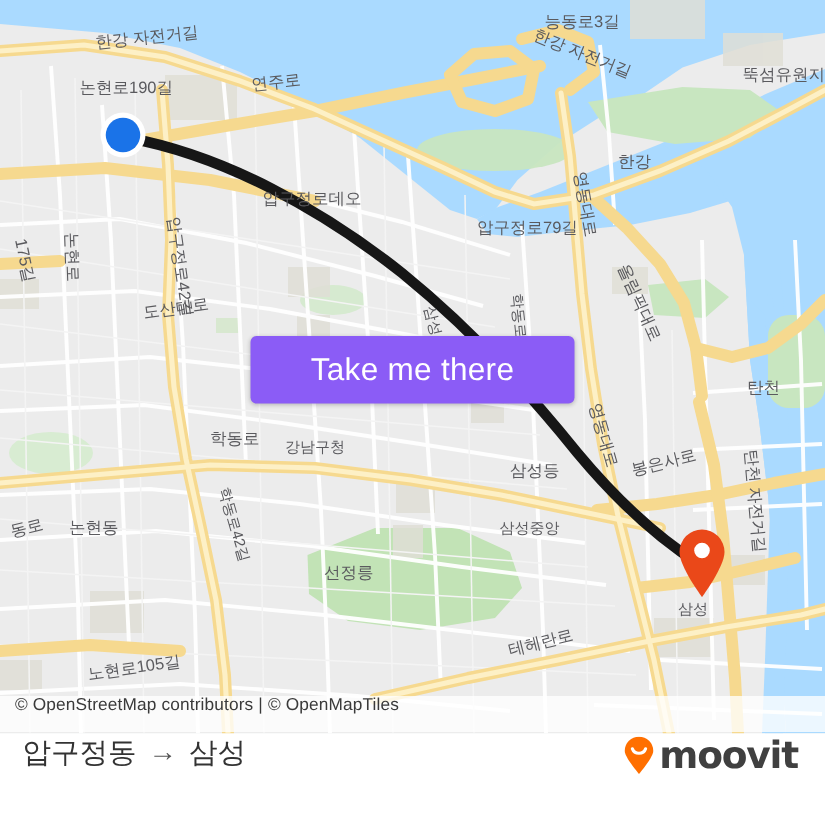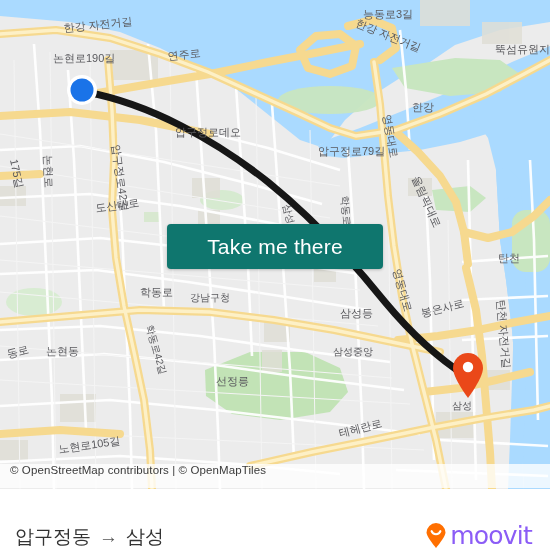--- a/index.html
+++ b/index.html
@@ -52,21 +52,21 @@
     white-space: nowrap;
   }
 
   
   #cta-button {
     position: absolute;
     left: 167px;
     top: 224px;
     width: 216px;
     height: 45px;
-    background: #0f766e;
+    background: #8b5cf6;
     border-radius: 4px;
     border: none;
     color: #ffffff;
     font-size: 21px;
     font-family: "Liberation Sans", sans-serif;
     letter-spacing: 0.2px;
     cursor: pointer;
     box-shadow: 0 1px 3px rgba(0,0,0,0.22);
     padding: 0;
     line-height: 45px;
@@ -75,21 +75,21 @@
 
   
   #footer {
     position: absolute;
     left: 0;
     top: 489px;
     width: 550px;
     height: 61px;
     background: #ffffff;
     display: flex;
-    align-items: flex-end;
+    align-items: flex-start;
     justify-content: space-between;
     padding: 0 18px 0 15px;
     box-sizing: border-box;
   }
   #route-summary {
     display: flex;
     align-items: center;
     gap: 7px;
     font-size: 19px;
     color: #333333;
@@ -100,22 +100,22 @@
     color: #555;
     padding: 0 1px;
   }
   #brand-logo {
     display: flex;
     align-items: center;
     gap: 1px;
   }
   #brand-wordmark {
     font-size: 25px;
-    font-weight: normal;
-    color: #8b5cf6;
+    font-weight: bold;
+    color: #404040;
     letter-spacing: -0.8px;
     font-family: "DejaVu Sans", sans-serif;
   }
 </style>
 </head>
 <body>
 
 <div id="app">
 
   <div id="map-area">

